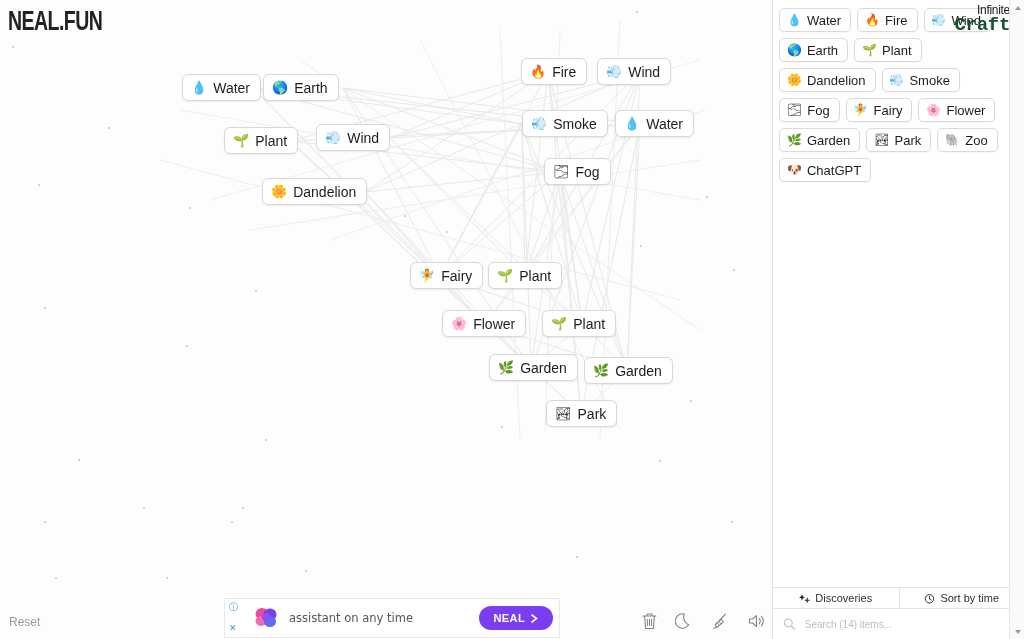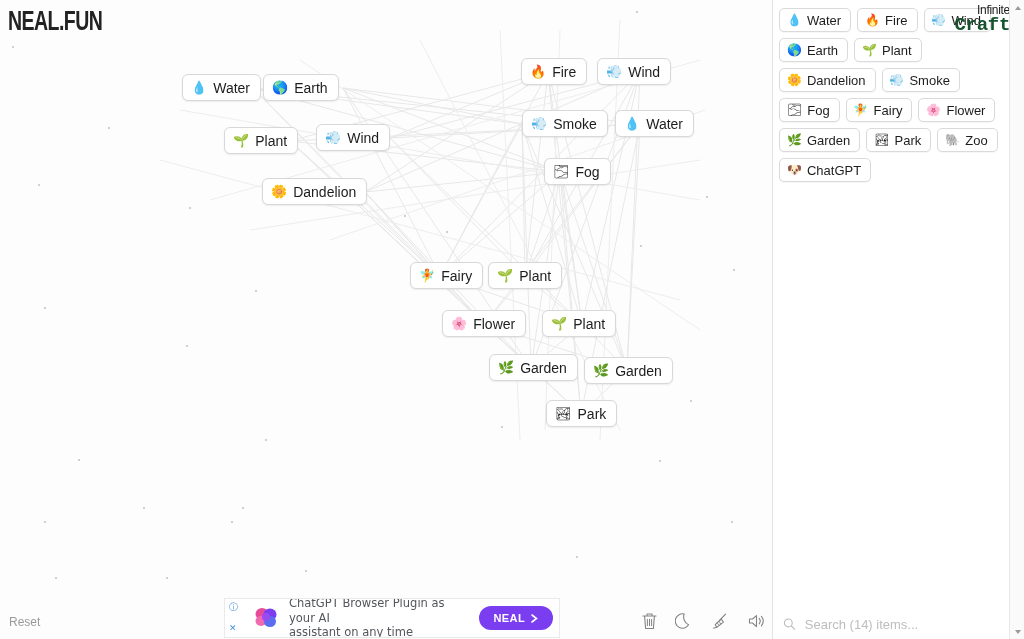--- a/index.html
+++ b/index.html
@@ -218,21 +218,21 @@
     height: 30px;
     display: flex;
     align-items: center;
     gap: 7px;
     padding: 0 10px;
     background: #fff;
   }
   .search-row input {
     border: none;
     outline: none;
-    font-size: 13px;
+    font-size: 10px;
     color: #333;
     width: 100%;
     background: transparent;
     font-family: "Liberation Sans", sans-serif;
   }
   .search-row input::placeholder { color: #bdbdbd; }
 
   
   #scrollbar {
     position: absolute;
@@ -459,21 +459,20 @@
       <div class="ad-logo">
         <svg width="26" height="24" viewBox="0 0 26 24">
           <ellipse cx="9" cy="8" rx="6.5" ry="6" fill="#e64b9a"></ellipse>
           <ellipse cx="17" cy="8.5" rx="6.5" ry="6" fill="#7a3df0"></ellipse>
           <ellipse cx="8" cy="15" rx="5.5" ry="5" fill="#f06ab0"></ellipse>
           <ellipse cx="17" cy="15.5" rx="6" ry="5.5" fill="#5b6df0"></ellipse>
           <ellipse cx="13" cy="11" rx="4" ry="4" fill="#9a4bf0"></ellipse>
         </svg>
       </div>
       <div class="ad-text">
-        <div>ChatGPT Browser Plugin as your AI</div>
         <div>assistant on any time</div>
       </div>
       <div class="ad-cta">
         <span>NEAL</span>
         <svg width="8" height="9" viewBox="0 0 8 9">
             <path d="M1 1 L5.5 4.5 L1 8" stroke="#fff" stroke-width="1.6" fill="none" stroke-linecap="round"></path>
           </svg>
       </div>
     </div>
 
@@ -565,20 +564,36 @@
         <div class="side-chip">
           <span class="emo">🐘</span>
           <span>Zoo</span>
         </div>
         <div class="side-chip">
           <span class="emo">🐶</span>
           <span>ChatGPT</span>
         </div>
       </div>
 
+    <div class="side-tabs">
+      <div class="side-tab">
+        <svg width="11" height="11" viewBox="0 0 11 11">
+          <path d="M3 1.2 L3.9 3.4 L6 4.3 L3.9 5.2 L3 7.4 L2.1 5.2 L0 4.3 L2.1 3.4 Z" fill="#222"></path>
+          <path d="M8.2 5.2 v4 M6.2 7.2 h4" stroke="#222" stroke-width="1.1" stroke-linecap="round"></path>
+        </svg>
+        <span>Discoveries</span>
+      </div>
+      <div class="side-tab">
+        <svg width="11" height="11" viewBox="0 0 12 12">
+          <circle cx="6" cy="6.3" r="4.6" stroke="#222" stroke-width="1" fill="none"></circle>
+          <path d="M6 3.6 v2.9 l2 1.2" stroke="#222" stroke-width="1" fill="none" stroke-linecap="round"></path>
+        </svg>
+        <span>Sort by time</span>
+      </div>
+    </div>
 
     <div class="search-row">
       <svg width="14" height="14" viewBox="0 0 14 14">
         <circle cx="5.8" cy="5.8" r="4.3" stroke="#bdbdbd" stroke-width="1.2" fill="none"></circle>
         <path d="M9.2 9.2 L12.8 12.8" stroke="#bdbdbd" stroke-width="1.2" stroke-linecap="round"></path>
       </svg>
       <input type="text" placeholder="Search (14) items..." style="">
     </div>
   </div>
 

